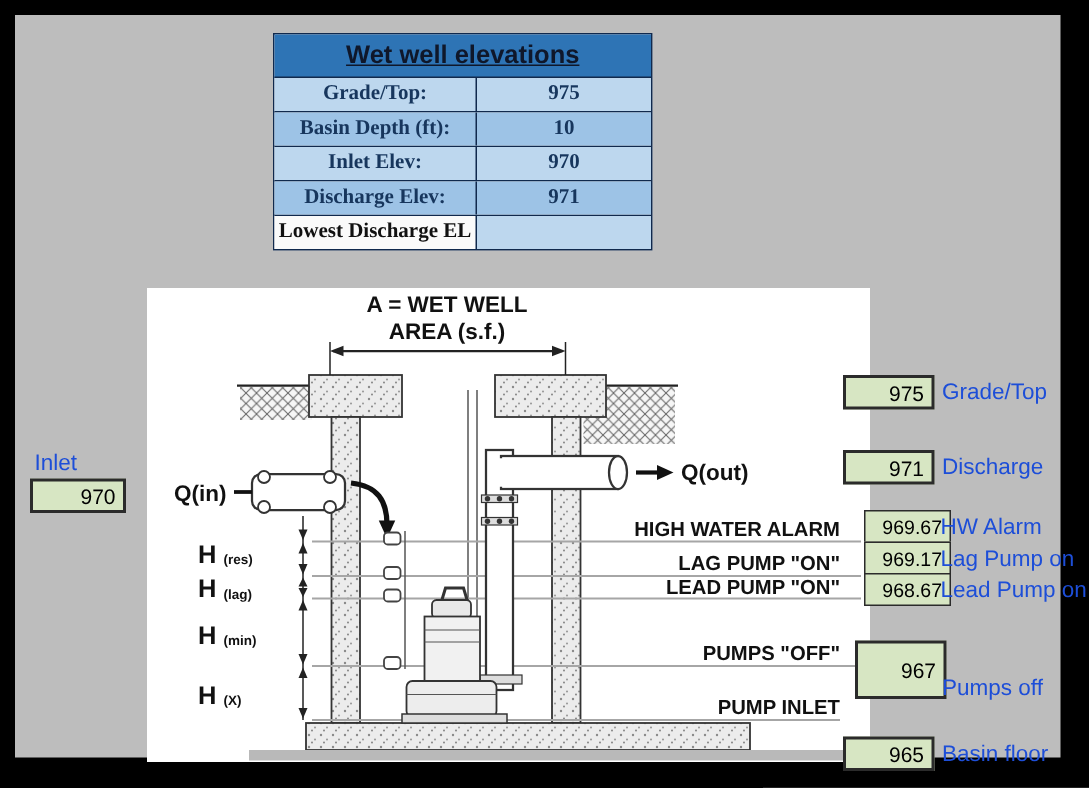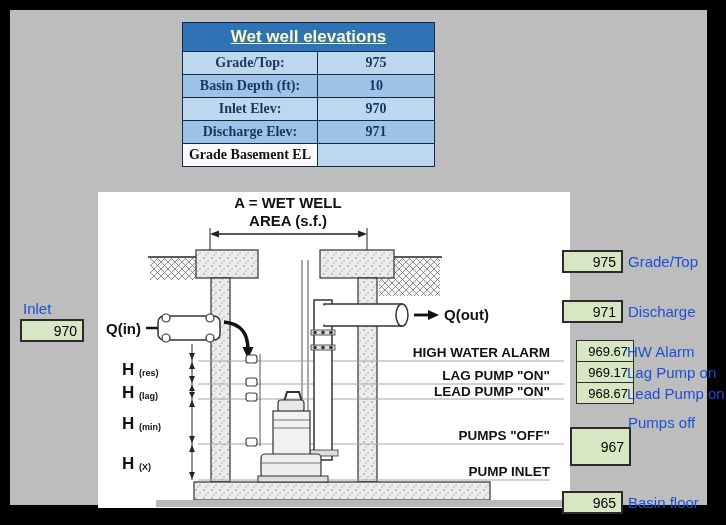--- a/index.html
+++ b/index.html
@@ -9,41 +9,41 @@
   }
   .panel { position:absolute; left:10px; top:10px; width:697px; height:495px; background:#bdbdbd; }
 
   
   .elev-table {
     position:absolute; left:172px; top:12px; width:253px;
     border:1px solid #10294d; box-sizing:border-box; background:#fff;
   }
   .elev-title {
     height:28px; line-height:27px; text-align:center;
-    color:#fef9c3; font-size:17px; font-weight:bold; text-decoration:underline;
+    color:#0f172a; font-size:17px; font-weight:bold; text-decoration:underline;
     border-bottom:1px solid #10294d;
   }
   .elev-row { display:flex; height:22px; border-bottom:1px solid #10294d;font-family:Liberation Serif, serif; }
   .elev-row:last-child { border-bottom:none; }
   .elev-label {
     width:135px; border-right:1px solid #10294d; box-sizing:border-box;
     display:flex; align-items:center; justify-content:center;
     font-size:14px; font-weight:600; color:#17365d; white-space:nowrap; overflow:hidden;
   }
   .elev-value {
     flex:1; display:flex; align-items:center; justify-content:center;
     font-size:14px; font-weight:600; color:#17365d;
   }
   .row-a .elev-label, .row-a .elev-value { background:#bdd7ee; }
   .row-b .elev-label, .row-b .elev-value { background:#9dc3e6; }
   .row-last .elev-label { background:#fafafa; color:#111; }
   .row-last .elev-value { background:#bdd7ee; }
 
   
-  .diagram-box { position:absolute; left:88px; top:182px; width:472px; height:316px; background:#ffffff; }
+  .diagram-box { position:absolute; left:88px; top:182px; width:472px; height:316px; background:#ffffff;padding-left:10px; }
 
   
   .gbox {
     position:absolute; background:#d7e6c3; border:2px solid #2b2b2b; box-sizing:border-box;
     display:flex; align-items:center; justify-content:flex-end;
     padding-right:5px; font-size:14px; color:#000;
   }
   .gbox-sm { border-width:1.5px; font-size:13px;margin-left:11px; }
   .glabel { position:absolute; color:#1d4ed8; font-size:15px; white-space:nowrap; }
 
@@ -56,21 +56,21 @@
   .ra3 { left:555px; top:351px; width:58px; height:22px; }
   .ra4 { left:555px; top:372px; width:58px; height:22px; }
   .ra5 { left:560px; top:417px; width:61px; height:39px; }
   .ra6 { left:552px; top:481px; width:61px; height:23px; }
 
   .ral0 { left:618px; top:243px; }
   .ral1 { left:618px; top:293px; }
   .ral2 { left:617px; top:333px; }
   .ral3 { left:617px; top:354px; }
   .ral4 { left:617px; top:375px; }
-  .ral5 { left:618px; top:404px; }
+  .ral5 { left:618px; top:440px; }
   .ral6 { left:618px; top:484px; }
 
   .dg-title { font-size:15px; font-weight:bold; fill:#111; }
   .dg-level { font-size:13.5px; font-weight:bold; fill:#111; }
   .dg-q { font-size:15px; font-weight:bold; fill:#111; }
   .dg-h { font-size:17px; font-weight:bold; fill:#111; }
   .dg-hsub { font-size:9px; font-weight:bold; fill:#111; }
 </style>
 </head>
 <body>
@@ -91,21 +91,21 @@
       </div>
       <div class="elev-row row-a">
         <div class="elev-label">Inlet Elev:</div>
         <div class="elev-value">970</div>
       </div>
       <div class="elev-row row-b">
         <div class="elev-label">Discharge Elev:</div>
         <div class="elev-value">971</div>
       </div>
       <div class="elev-row row-last">
-        <div class="elev-label">Grade Basement EL</div>
+        <div class="elev-label">Lowest Discharge EL</div>
         <div class="elev-value"></div>
       </div>
     </div>
 
     <div class="glabel inlet-label">Inlet</div>
     <div class="gbox inlet-box">970</div>
 
     <div class="diagram-box">
       <svg width="472" height="316" viewBox="0 0 472 316" xmlns="http://www.w3.org/2000/svg">
         <defs>

